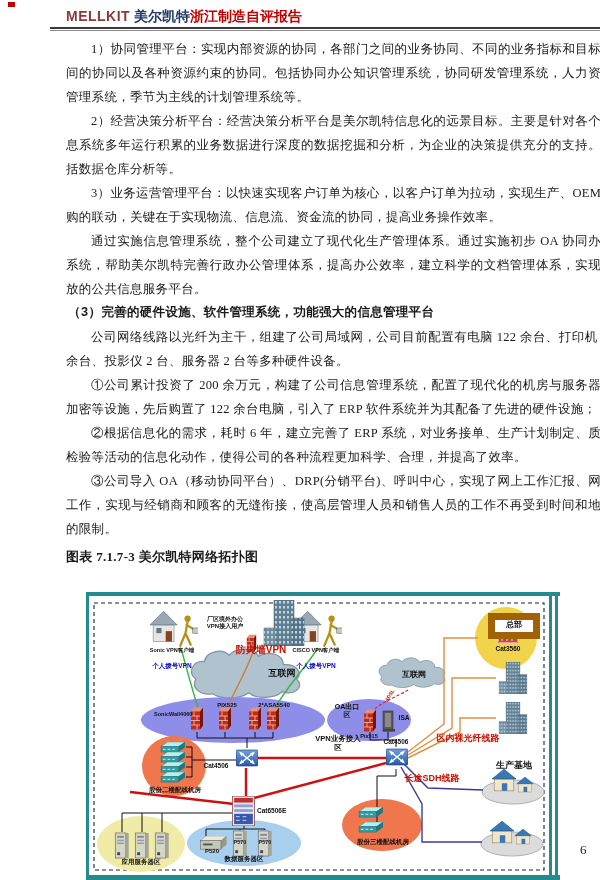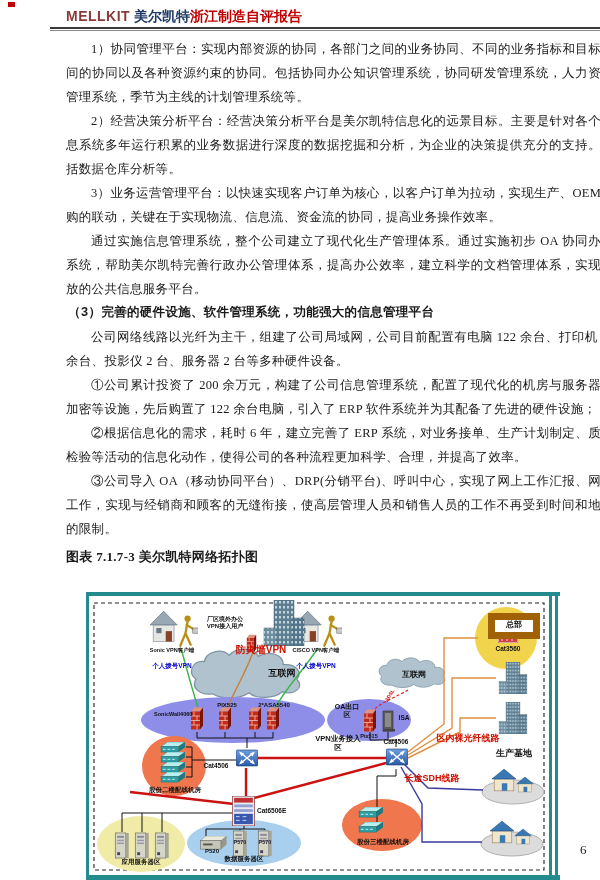--- a/index.html
+++ b/index.html
@@ -249,18 +249,18 @@
     <div class="lbl" style="left:50px;top:194px;width:78px;font-size:6.5px;">股份二楼配线机房</div>
     <div class="lbl" style="left:171px;top:215px;width:42px;font-size:6.5px;text-align:left;">Cat6506E</div>
     <div class="lbl" style="left:20px;top:266px;width:70px;font-size:6.5px;">应用服务器区</div>
     <div class="lbl" style="left:112px;top:256px;width:28px;font-size:6px;">P520</div>
     <div class="lbl" style="left:146px;top:247px;width:16px;font-size:5.5px;color:#223;">P570</div>
     <div class="lbl" style="left:171px;top:247px;width:16px;font-size:5.5px;color:#223;">P570</div>
     <div class="lbl" style="left:122px;top:263px;width:72px;font-size:6.5px;">数据服务器区</div>
     <div class="lbl" style="left:258px;top:246px;width:78px;font-size:6.5px;">股份三楼配线机房</div>
     <div class="lbl box" style="left:402px;top:21px;width:38px;height:12px;font-size:8px;">总部</div>
     <div class="lbl" style="left:402px;top:53px;width:40px;font-size:6.5px;">Cat3560</div>
-    <div class="lbl" style="left:400px;top:156px;width:56px;font-size:9px;">生产基地</div>
+    <div class="lbl" style="left:400px;top:168px;width:56px;font-size:9px;">生产基地</div>
     <div class="lbl red rot" style="left:298px;top:108px;font-size:5px;">ADSL</div>
   </div>
 
   <div class="pageno">6</div>
 </div>
 
 </body></html>

